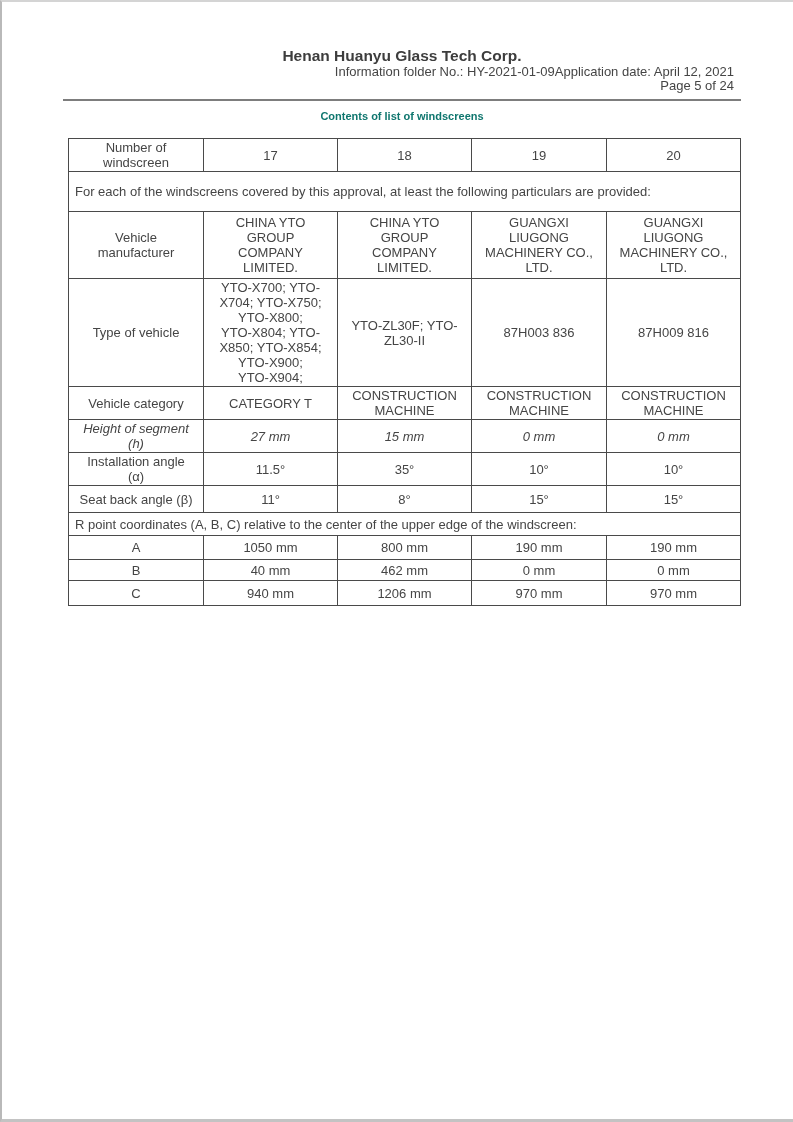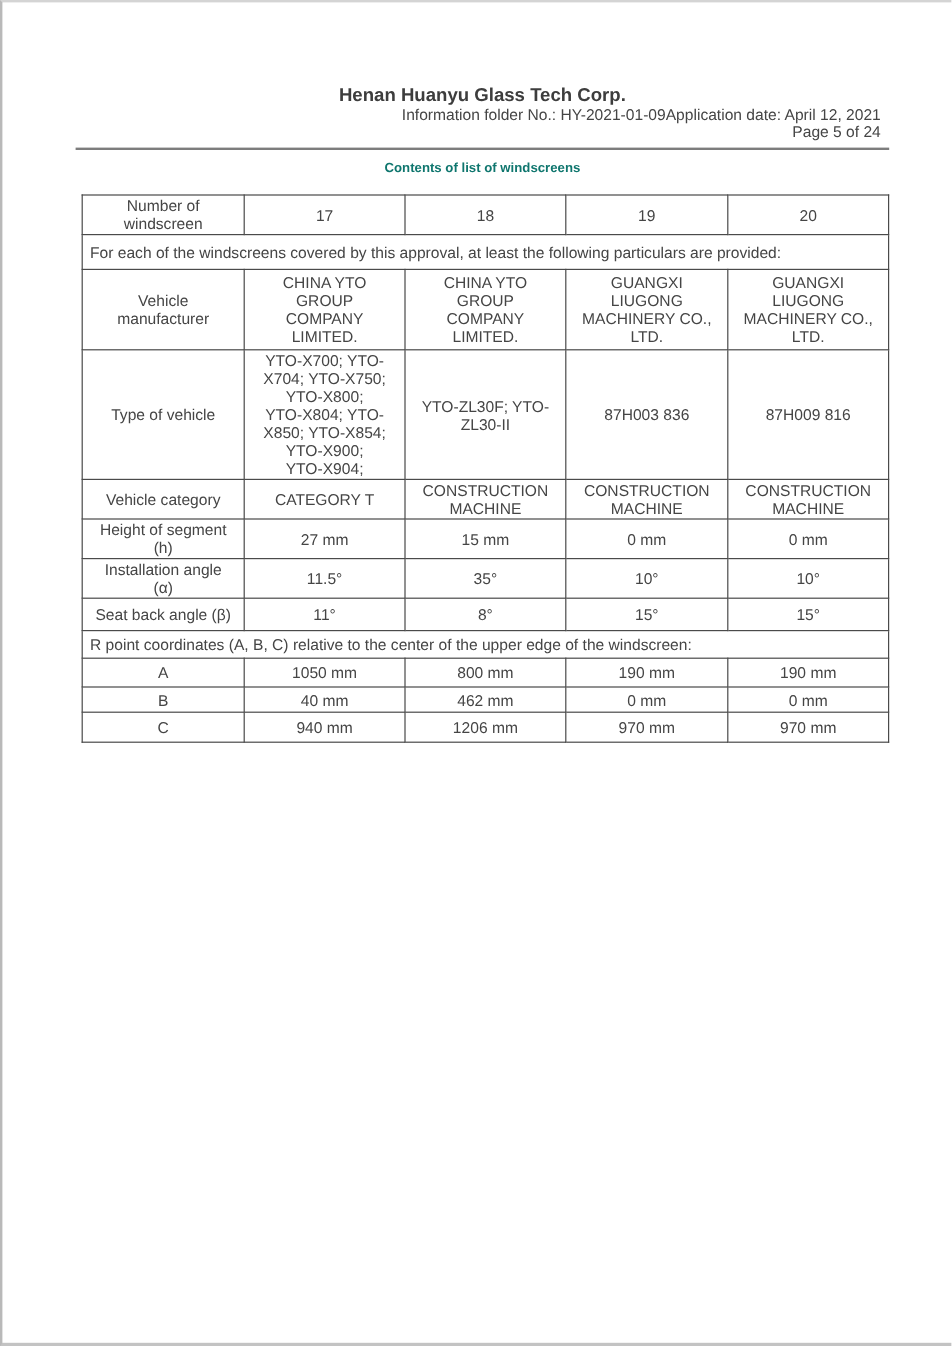--- a/index.html
+++ b/index.html
@@ -12,21 +12,21 @@
     border-top: 2px solid #d4d4d4;
     border-left: 2px solid #b9b9b9;
     border-bottom: 3px solid #c3c3c3;
     font-family: "Liberation Sans", sans-serif;
     color: #454545;
     overflow: hidden;
   }
   .content { margin-left: 61px; width: 678px; }
   .company {
     margin: 0;
-    padding-top: 69px;
+    padding-top: 45px;
     font-size: 15.5px;
     font-weight: bold;
     text-align: center;
     color: #3d3d3d;
   }
   .meta {
     display: flex;
     justify-content: flex-end;
     padding-left: 50px;
     padding-right: 7px;
@@ -62,26 +62,26 @@
     line-height: 15px;
     text-align: center;
     vertical-align: middle;
     padding: 1px 5px;
     white-space: pre-line;
     overflow: hidden;
     color: #454545;
   }
   table.spec td.note { text-align: left; padding-left: 6px; }
   .rh-head { height: 30px; }
-  .rh-note { height: 29px; }
+  .rh-note { height: 40px; }
   .rh-man  { height: 67px; }
   .rh-type { height: 107px; }
   .rh-cat  { height: 30px; }
   .rh-area { height: 26px; }
-  .rh-seg  { height: 27px; }
+  .rh-seg  { height: 27px; font-style: italic; }
   .rh-curv { height: 27px; }
   .rh-inst { height: 28px; }
   .rh-seat { height: 27px; }
   .rh-rpt  { height: 23px; }
   .rh-a { height: 24px; }
   .rh-b { height: 21px; }
   .rh-c { height: 25px; }
 </style>
 </head>
 <body>

